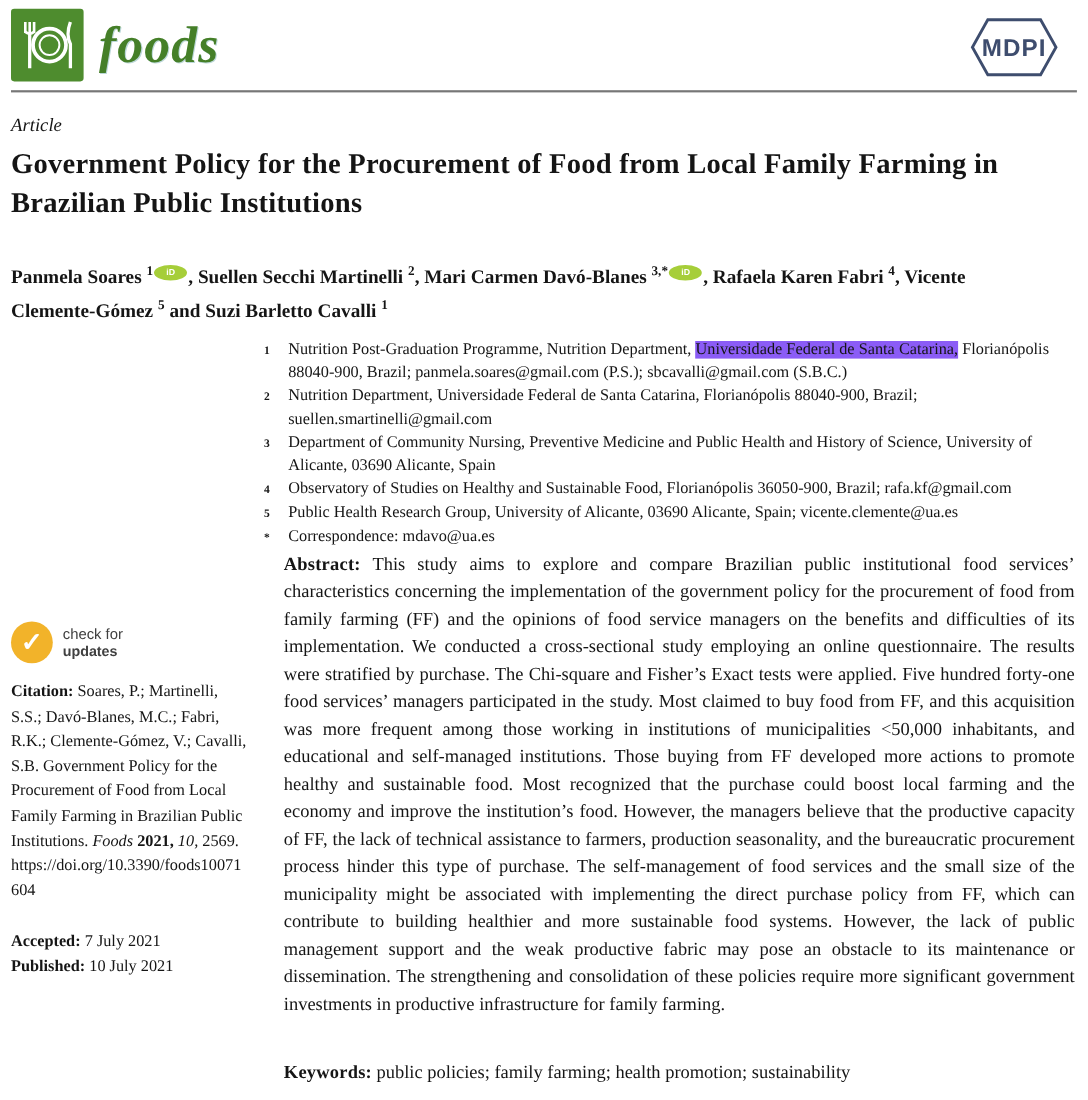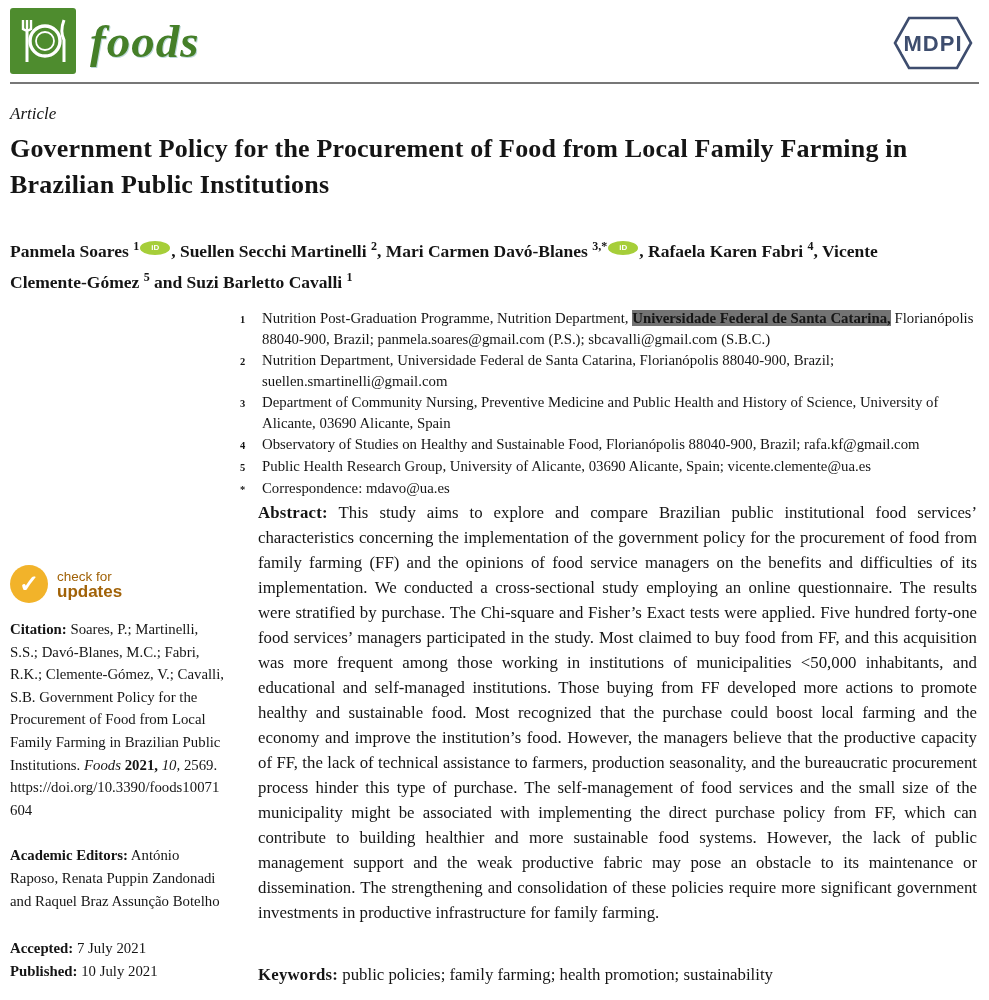--- a/index.html
+++ b/index.html
@@ -10,21 +10,21 @@
     font-family:"Liberation Serif", serif; color:#151515;
   }
   
   .header { position:absolute; top:8px; left:10px; right:10px; height:70px; }
   .brand { position:absolute; left:0; top:0; display:flex; align-items:center; }
   .logo-box { width:66px; height:66px; background:#4e8c2e; border-radius:3px;
               display:flex; align-items:center; justify-content:center; }
   .wordmark { font-style:italic; font-weight:bold; font-size:47px; color:#457f28;
               margin-left:14px; letter-spacing:1px;
               text-shadow:1px 1px 0 rgba(60,140,140,.35); }
-  .mdpi { position:absolute; right:4px; top:2px; }
+  .mdpi { position:absolute; right:15px; top:2px; }
   .rule { position:absolute; top:82px; left:10px; right:10px;
           border-top:2px solid #777777; }
   
   .article-label { position:absolute; top:104px; left:10px;
                    font-style:italic; font-size:17px; }
   .title { position:absolute; top:131px; left:10px; width:935px;
            font-size:26px; font-weight:bold; line-height:36px;
            letter-spacing:.2px; }
   .authors { position:absolute; top:233px; left:10px; width:930px;
              font-size:17.5px; font-weight:bold; line-height:26px; }
@@ -32,37 +32,37 @@
   .orcid { display:inline-block; width:30px; height:14px; border-radius:50%;
            background:#a6ce39; color:#ffffff; font-family:"Liberation Sans",sans-serif;
            font-size:8px; font-weight:bold; text-align:center; line-height:14px;
            vertical-align:super; margin:0 1px; letter-spacing:0; }
   
   .main-col { position:absolute; left:240px; top:308px; width:737px; }
   .aff-row { display:flex; font-size:14.8px; line-height:21px; }
   .aff-marker { width:22px; flex:0 0 22px; font-size:10.5px; font-weight:bold;
                 padding-top:1px; }
   .aff-text { flex:1; }
-  .hl { background:#737373;font-weight:bold; }
+  .hl { background:#8b5cf6; }
   .abstract { margin-left:18px; width:719px;
               font-size:16.8px; line-height:25px; text-align:justify; }
   .abstract b, .kw b { letter-spacing:.2px; }
   .kw { margin-top:37px; margin-left:18px; width:719px;
         font-size:16.8px; line-height:25px; }
   
   .sidebar { position:absolute; left:10px; top:565px; width:216px;
              font-size:14.8px; }
   .badge { display:flex; align-items:center; gap:9px; cursor:pointer; }
   .badge-circle { width:38px; height:38px; border-radius:50%; background:#f2b32a;
                   color:#ffffff; display:flex; align-items:center; justify-content:center;
                   font-size:24px; font-weight:bold;
                   font-family:"Liberation Sans",sans-serif; }
   .badge-text { font-family:"Liberation Sans",sans-serif; font-size:13.5px;
-                line-height:15px; color:#a16207; }
-  .badge-text .b2 { font-weight:bold; font-size:17px; }
+                line-height:15px; color:#404040; }
+  .badge-text .b2 { font-weight:bold; font-size:13px; }
   .citation { margin-top:15px; line-height:22.6px; overflow-wrap:anywhere; }
   .editors { margin-top:23px; line-height:23px; }
   .dates { margin-top:24px; line-height:23px; }
   .sb-label { font-weight:bold; }
 </style>
 </head>
 <body>
 
 <div class="page">
 
@@ -107,21 +107,21 @@
     <div class="aff-row">
       <div class="aff-marker">2</div>
       <div class="aff-text">Nutrition Department, Universidade Federal de Santa Catarina, Florianópolis 88040-900, Brazil; suellen.smartinelli@gmail.com</div>
     </div>
     <div class="aff-row">
       <div class="aff-marker">3</div>
       <div class="aff-text">Department of Community Nursing, Preventive Medicine and Public Health and History of Science, University of Alicante, 03690 Alicante, Spain</div>
     </div>
     <div class="aff-row">
       <div class="aff-marker">4</div>
-      <div class="aff-text">Observatory of Studies on Healthy and Sustainable Food, Florianópolis 88040-900, Brazil; rafa.kf@gmail.com</div>
+      <div class="aff-text">Observatory of Studies on Healthy and Sustainable Food, Florianópolis 36050-900, Brazil; rafa.kf@gmail.com</div>
     </div>
     <div class="aff-row">
       <div class="aff-marker">5</div>
       <div class="aff-text">Public Health Research Group, University of Alicante, 03690 Alicante, Spain; vicente.clemente@ua.es</div>
     </div>
     <div class="aff-row">
       <div class="aff-marker">*</div>
       <div class="aff-text">Correspondence: mdavo@ua.es</div>
     </div>
 
@@ -142,24 +142,20 @@
     <div class="citation">
       <span class="sb-label">Citation:</span>
       <span>Soares, P.; Martinelli, S.S.; Davó-Blanes, M.C.; Fabri, R.K.; Clemente-Gómez, V.; Cavalli, S.B. Government Policy for the Procurement of Food from Local Family Farming in Brazilian Public Institutions.</span>
       <i>Foods</i>
       <b>2021,</b>
       <i>10,</i>
       <span>2569.</span>
       <span>https://doi.org/10.3390/foods10071604</span>
     </div>
 
-    <div class="editors">
-      <span class="sb-label">Academic Editors:</span>
-      <span>António Raposo, Renata Puppin Zandonadi and Raquel Braz Assunção Botelho</span>
-    </div>
 
     <div class="dates">
       <div><span class="sb-label">Accepted:</span> <span>7 July 2021</span></div>
       <div><span class="sb-label">Published:</span> <span>10 July 2021</span></div>
     </div>
   </div>
 
 </div>
 
 </body></html>

